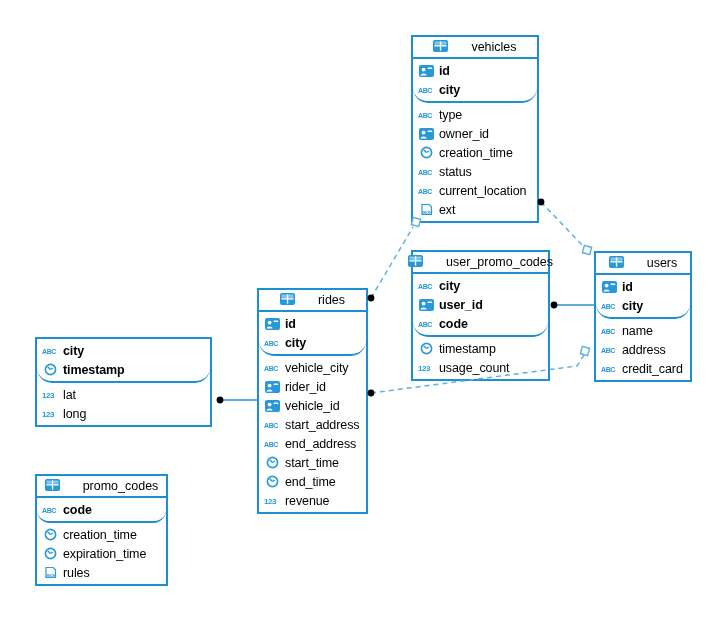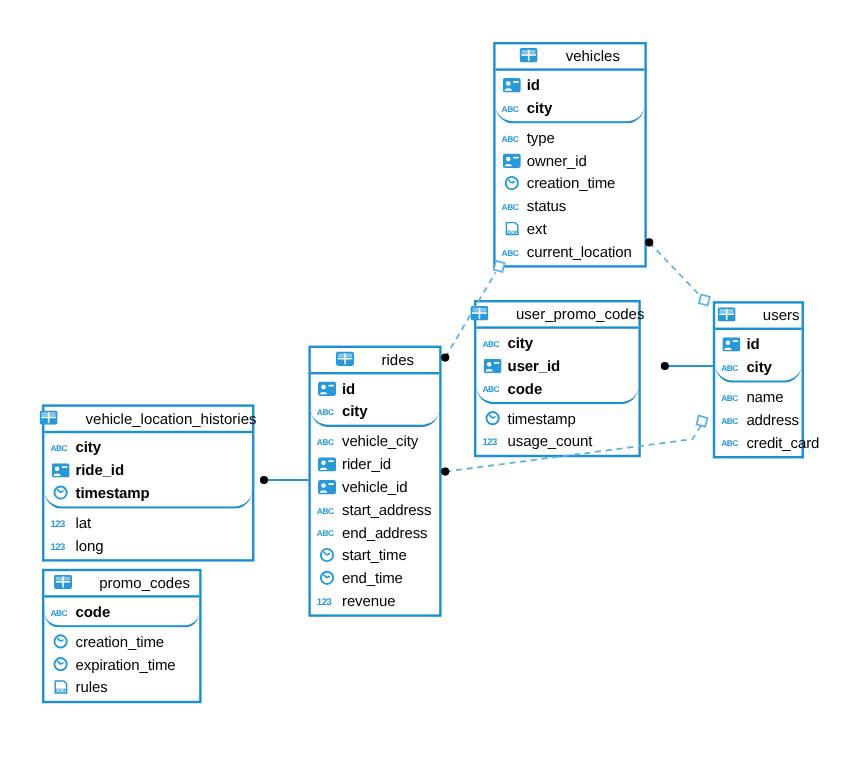--- a/index.html
+++ b/index.html
@@ -101,38 +101,38 @@
           <div class="f-row">
             <span class="icon-box">
               <svg width="17" height="10" viewBox="0 0 17 10">
                 <text x="0" y="8" font-family="Liberation Sans,sans-serif" font-size="7" font-weight="bold" letter-spacing="-0.4" fill="#2899d8">ABC</text>
               </svg>
             </span>
             <span>status</span>
           </div>
           <div class="f-row">
             <span class="icon-box">
+              <svg width="17" height="10" viewBox="0 0 17 10">
+                <text x="0" y="8" font-family="Liberation Sans,sans-serif" font-size="7" font-weight="bold" letter-spacing="-0.4" fill="#2899d8">ABC</text>
+              </svg>
+            </span>
+            <span>current_location</span>
+          </div>
+          <div class="f-row">
+            <span class="icon-box">
               <svg width="13" height="13" viewBox="0 0 13 13">
                 <path d="M2 1.5 h7.2 l2.3 2.3 v7.7 h-9.5 z" fill="none" stroke="#2899d8" stroke-width="1.2"></path>
                 <text x="1.6" y="10.6" font-family="Liberation Sans,sans-serif" font-size="4.2" font-weight="bold" letter-spacing="-0.3" fill="#2899d8">JSON</text>
               </svg>
             </span>
             <span>ext</span>
           </div>
-          <div class="f-row">
-            <span class="icon-box">
-              <svg width="17" height="10" viewBox="0 0 17 10">
-                <text x="0" y="8" font-family="Liberation Sans,sans-serif" font-size="7" font-weight="bold" letter-spacing="-0.4" fill="#2899d8">ABC</text>
-              </svg>
-            </span>
-            <span>current_location</span>
-          </div>
-        </div>
-      </div>
-      <div class="db-table" style="left: 395px; top: 250px; width: 139px;">
+        </div>
+      </div>
+      <div class="db-table" style="left: 411px; top: 250px; width: 139px;">
         <div class="t-header">
           <span><svg width="15" height="12" viewBox="0 0 15 12">
               <rect x="0" y="0" width="15" height="12" rx="2" fill="#2899d8"></rect>
               <rect x="1.6" y="1.6" width="11.8" height="3.2" rx="0.6" fill="rgba(255,255,255,0.45)"></rect>
               <rect x="1.4" y="5.2" width="12.2" height="1.3" fill="#fff"></rect>
               <rect x="6.9" y="1.4" width="1.3" height="9.2" fill="#fff"></rect>
             </svg></span>
           <span>user_promo_codes</span>
         </div>
         <div class="t-section keys">
@@ -178,21 +178,21 @@
           <div class="f-row">
             <span class="icon-box">
               <svg width="17" height="10" viewBox="0 0 17 10">
                 <text x="0" y="8.2" font-family="Liberation Sans,sans-serif" font-size="8" font-weight="bold" letter-spacing="-0.4" fill="#2899d8">123</text>
               </svg>
             </span>
             <span>usage_count</span>
           </div>
         </div>
       </div>
-      <div class="db-table" style="left: 594px; top: 251px; width: 76px;">
+      <div class="db-table" style="left: 594px; top: 251px; width: 98px;">
         <div class="t-header">
           <span><svg width="15" height="12" viewBox="0 0 15 12">
               <rect x="0" y="0" width="15" height="12" rx="2" fill="#2899d8"></rect>
               <rect x="1.6" y="1.6" width="11.8" height="3.2" rx="0.6" fill="rgba(255,255,255,0.45)"></rect>
               <rect x="1.4" y="5.2" width="12.2" height="1.3" fill="#fff"></rect>
               <rect x="6.9" y="1.4" width="1.3" height="9.2" fill="#fff"></rect>
             </svg></span>
           <span>users</span>
         </div>
         <div class="t-section keys">
@@ -345,48 +345,28 @@
             <span class="icon-box">
               <svg width="17" height="10" viewBox="0 0 17 10">
                 <text x="0" y="8.2" font-family="Liberation Sans,sans-serif" font-size="8" font-weight="bold" letter-spacing="-0.4" fill="#2899d8">123</text>
               </svg>
             </span>
             <span>revenue</span>
           </div>
         </div>
       </div>
       <div class="db-table" style="left: 35px; top: 337px; width: 177px;">
-        <div class="t-header">
-          <span><svg width="15" height="12" viewBox="0 0 15 12">
-              <rect x="0" y="0" width="15" height="12" rx="2" fill="#2899d8"></rect>
-              <rect x="1.6" y="1.6" width="11.8" height="3.2" rx="0.6" fill="rgba(255,255,255,0.45)"></rect>
-              <rect x="1.4" y="5.2" width="12.2" height="1.3" fill="#fff"></rect>
-              <rect x="6.9" y="1.4" width="1.3" height="9.2" fill="#fff"></rect>
-            </svg></span>
-          <span>vehicle_location_histories</span>
-        </div>
         <div class="t-section keys">
           <div class="f-row key">
             <span class="icon-box">
               <svg width="17" height="10" viewBox="0 0 17 10">
                 <text x="0" y="8" font-family="Liberation Sans,sans-serif" font-size="7" font-weight="bold" letter-spacing="-0.4" fill="#2899d8">ABC</text>
               </svg>
             </span>
             <span>city</span>
-          </div>
-          <div class="f-row key">
-            <span class="icon-box">
-              <svg width="15" height="12" viewBox="0 0 15 12">
-                <rect x="0" y="0" width="15" height="12" rx="2" fill="#2899d8"></rect>
-                <circle cx="4.6" cy="4.6" r="1.9" fill="#fff"></circle>
-                <path d="M1.6 10.6 C1.6 7.9 7.6 7.9 7.6 10.6 Z" fill="#fff"></path>
-                <rect x="8.6" y="2.6" width="4.6" height="1.5" rx="0.7" fill="#fff"></rect>
-              </svg>
-            </span>
-            <span>ride_id</span>
           </div>
           <div class="f-row key">
             <span class="icon-box">
               <svg width="13" height="13" viewBox="0 0 13 13">
                 <circle cx="6.5" cy="6.5" r="5.1" fill="none" stroke="#2899d8" stroke-width="1.6"></circle>
                 <line x1="6.5" y1="6.5" x2="3.6" y2="3.8" stroke="#2899d8" stroke-width="1.4"></line>
                 <line x1="6.5" y1="6.5" x2="8.9" y2="5" stroke="#2899d8" stroke-width="1.4"></line>
               </svg>
             </span>
             <span>timestamp</span>

